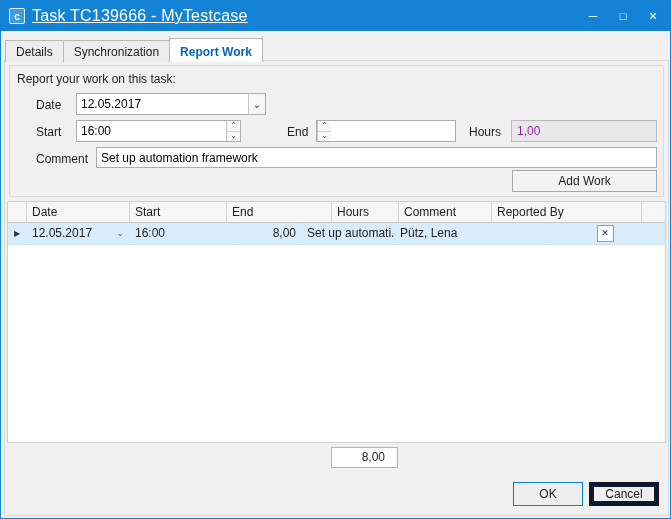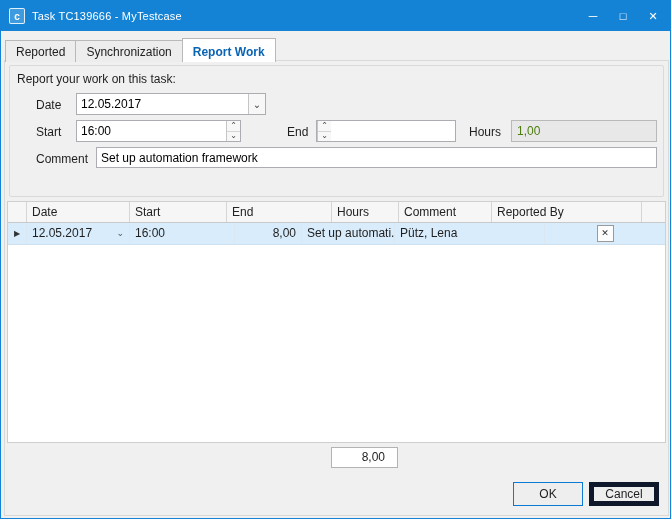--- a/index.html
+++ b/index.html
@@ -8,21 +8,21 @@
 
   .window { position:relative; width:671px; height:519px; background:#f0f0f0;
             border:1px solid #1583d5; overflow:hidden; }
 
   
   .titlebar { position:absolute; left:0; top:0; width:100%; height:30px; background:#1583d5;
               display:flex; align-items:center; color:#fff; }
   .app-icon { width:16px; height:16px; margin:0 7px 0 8px; border:1px solid rgba(255,255,255,.85);
               border-radius:2px; background:#3e9be0; display:flex; align-items:center; justify-content:center;
               font-size:10px; font-weight:bold; color:#fff; }
-  .win-title { font-size:11px; letter-spacing:.2px; }
+  .win-title { font-size:16px; letter-spacing:.2px;text-decoration:underline; }
   .cap-btns { position:absolute; right:2px; top:0; height:30px; display:flex; }
   .cap-btn { width:30px; height:30px; display:flex; align-items:center; justify-content:center;
              font-size:11px; color:#fff; cursor:default; }
   .cap-btn.min { font-size:12px; }
 
   
   .tabstrip { position:absolute; left:4px; top:37px; display:flex; z-index:3; }
   .tab { padding:4px 10px 3px; border:1px solid #b9b9b9; border-bottom:none; background:#ededed;
          margin-top:2px; color:#222; cursor:default; }
   .tab + .tab { margin-left:-1px; }
@@ -40,21 +40,21 @@
   .editor { position:absolute; background:#fff; border:1px solid #abadb3; height:22px; z-index:2;
             display:flex; }
   .editor input { border:none; outline:none; flex:1; min-width:0; padding:0 4px; font:12px "Liberation Sans","DejaVu Sans",sans-serif; background:transparent; }
   .drop-btn { width:17px; border-left:1px solid #c5c5c5; background:#f7f7f7; display:flex;
               align-items:center; justify-content:center; font-size:10px; color:#444; cursor:default; }
   .spin-btns { width:14px; border-left:1px solid #c5c5c5; display:flex; flex-direction:column; }
   .spin-btn { flex:1; display:flex; align-items:center; justify-content:center; font-size:8px;
               color:#444; background:#f7f7f7; cursor:default; line-height:1; }
   .spin-btn.up { border-bottom:1px solid #d5d5d5; }
   .readonly-field { position:absolute; background:#e8e8e8; border:1px solid #b9b9b9; height:22px;
-                    line-height:20px; padding:0 5px; color:#4d7c0f; z-index:2; }
+                    line-height:20px; padding:0 5px; color:#a21caf; z-index:2; }
 
   .btn { position:absolute; height:22px; background:#f3f3f3; border:1px solid #a8a8a8;
          display:flex; align-items:center; justify-content:center; z-index:2; cursor:default; }
 
   
   .grid { position:absolute; left:6px; top:200px; width:659px; height:242px; background:#ffffff;
           border:1px solid #cfcfcf; z-index:2; overflow:hidden; }
   .grid-header { display:flex; height:21px; background:#f6f6f6; border-bottom:1px solid #c9c9c9; }
   .h-cell { border-right:1px solid #d5d5d5; line-height:20px; padding:0 5px; color:#222;
             overflow:hidden; white-space:nowrap; cursor:default; }
@@ -94,21 +94,21 @@
     <span class="app-icon">c</span>
     <span class="win-title">Task TC139666 - MyTestcase</span>
     <span class="cap-btns">
       <span class="cap-btn min">─</span>
       <span class="cap-btn">□</span>
       <span class="cap-btn">✕</span>
     </span>
   </div>
 
   <div class="tabstrip">
-    <div class="tab">Reported</div>
+    <div class="tab">Details</div>
     <div class="tab">Synchronization</div>
     <div class="tab active">Report Work</div>
   </div>
   <div class="tabpage"></div>
 
   <div class="groupbox"></div>
   <div class="group-label">Report your work on this task:</div>
 
   <div class="form-label" style="left:35px; top:97px;">Date</div>
   <div class="editor" style="left:75px; top:92px; width:190px;">
@@ -134,20 +134,21 @@
   </div>
 
   <div class="form-label" style="left:468px; top:124px;">Hours</div>
   <div class="readonly-field" style="left:510px; top:119px; width:146px;">1,00</div>
 
   <div class="form-label" style="left:35px; top:151px;">Comment</div>
   <div class="editor" style="left:95px; top:146px; width:561px; height:21px;">
     <input type="text" value="Set up automation framework" style="">
   </div>
 
+  <div class="btn" style="left:511px; top:169px; width:145px;">Add Work</div>
 
   <div class="grid">
     <div class="grid-header">
       <div class="h-cell c-sel"></div>
       <div class="h-cell c-date">Date</div>
       <div class="h-cell c-start">Start</div>
       <div class="h-cell c-end">End</div>
       <div class="h-cell c-hours">Hours</div>
       <div class="h-cell c-comment">Comment</div>
       <div class="h-cell c-rep">Reported By</div>

